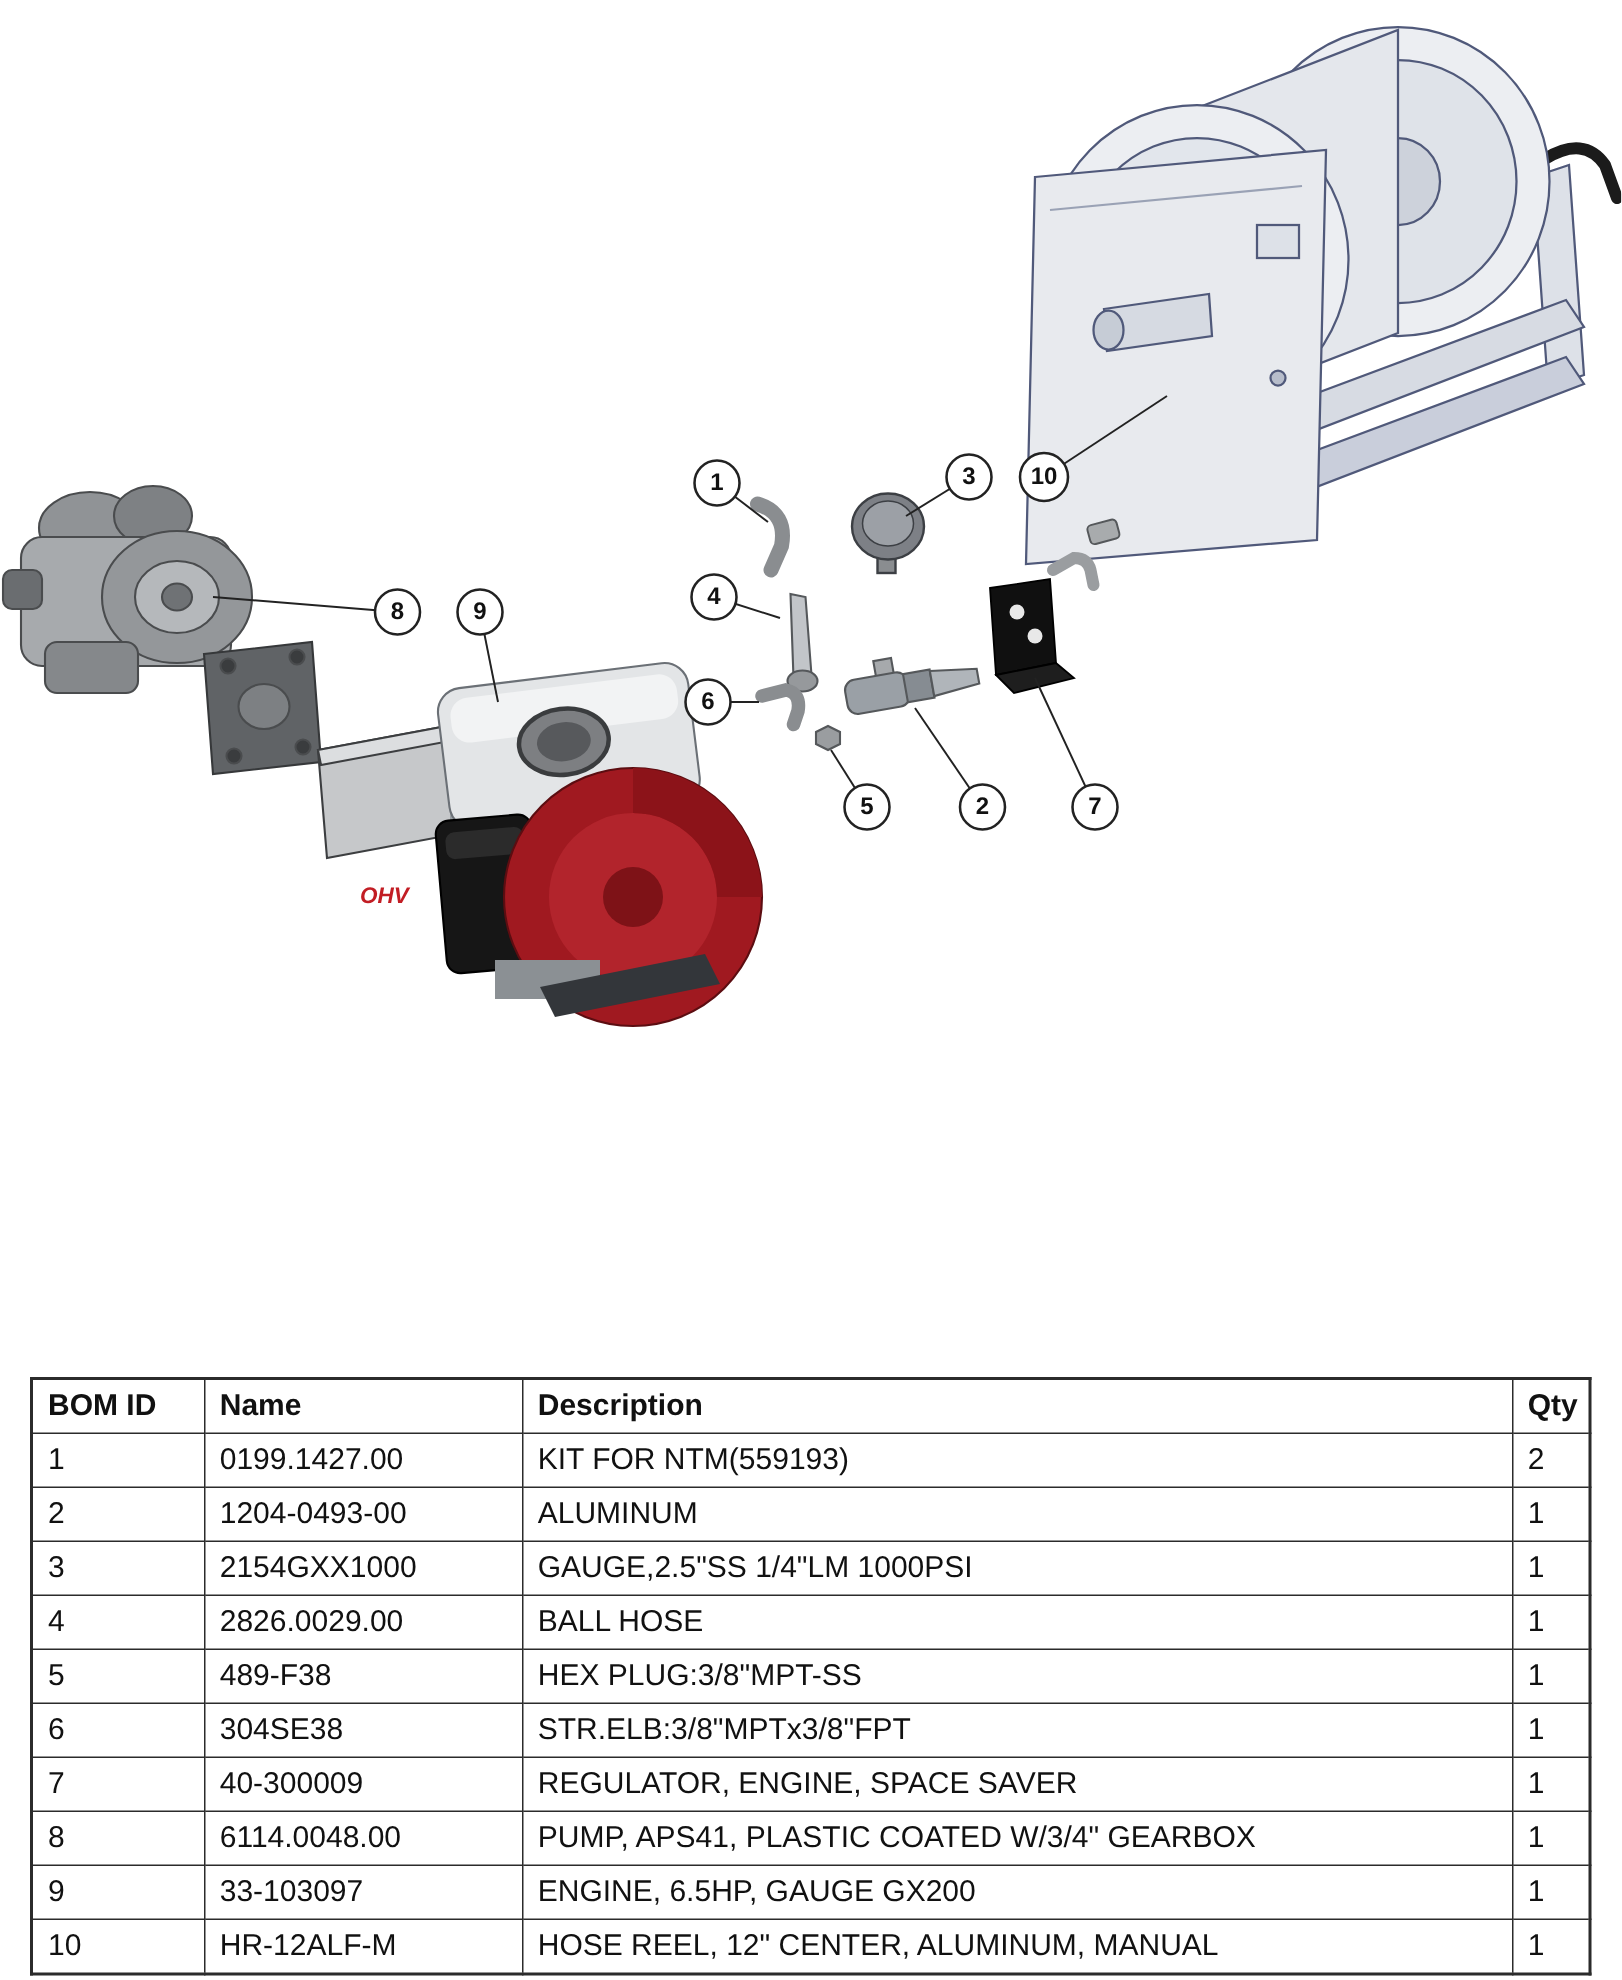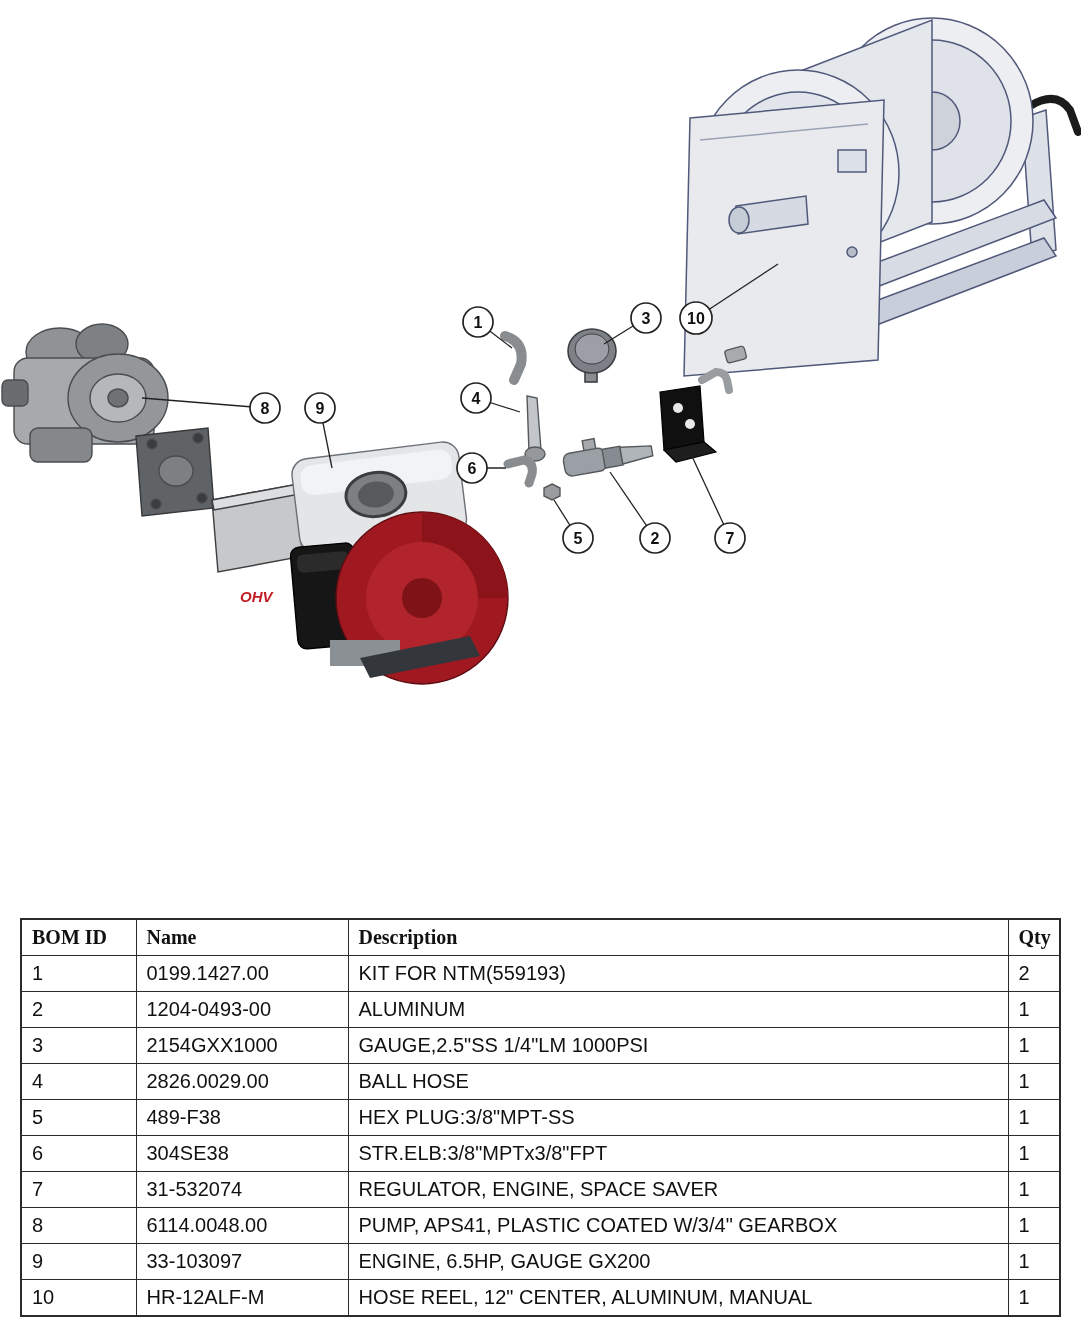--- a/index.html
+++ b/index.html
@@ -6,21 +6,21 @@
   html, body { margin: 0; padding: 0; background: #fff; }
   body { width: 1081px; font-family: "Liberation Sans", sans-serif; color: #111; }
   .page { width: 1081px; height: 1320px; background: #fff; overflow: hidden; }
   .diagram { width: 1081px; height: 872px; }
   svg text { font-family: "Liberation Sans", sans-serif; }
   .callout circle { fill: #fff; stroke: #222; stroke-width: 1.7; }
   .callout text { font-size: 16px; font-weight: 600; fill: #111; text-anchor: middle; dominant-baseline: central; }
   .leader { stroke: #222; stroke-width: 1.3; }
   table.bom { border-collapse: collapse; table-layout: fixed; width: 1039px; margin: 46px 22px 0 20px; font-size: 20px; border: 2.5px solid #2b2b2b; }
   .bom th, .bom td { border: 1.7px solid #2b2b2b; padding: 4px 10px 5px 10px; text-align: left; white-space: nowrap; overflow: hidden; line-height: 1.3; }
-  .bom th { font-weight: bold; font-family: Liberation Serif, serif; }
+  .bom th { font-weight: bold; }
 </style>
 </head>
 <body>
 
 <div class="page">
 
   <div class="diagram">
     <svg width="1081" height="872" viewBox="0 0 1081 872" xmlns="http://www.w3.org/2000/svg">
 
       <g stroke="#50597a" stroke-width="1.5">
@@ -234,21 +234,21 @@
         <td>1</td>
       </tr>
       <tr>
         <td>6</td>
         <td>304SE38</td>
         <td>STR.ELB:3/8"MPTx3/8"FPT</td>
         <td>1</td>
       </tr>
       <tr>
         <td>7</td>
-        <td>31-532074</td>
+        <td>40-300009</td>
         <td>REGULATOR, ENGINE, SPACE SAVER</td>
         <td>1</td>
       </tr>
       <tr>
         <td>8</td>
         <td>6114.0048.00</td>
         <td>PUMP, APS41, PLASTIC COATED W/3/4" GEARBOX</td>
         <td>1</td>
       </tr>
       <tr>

